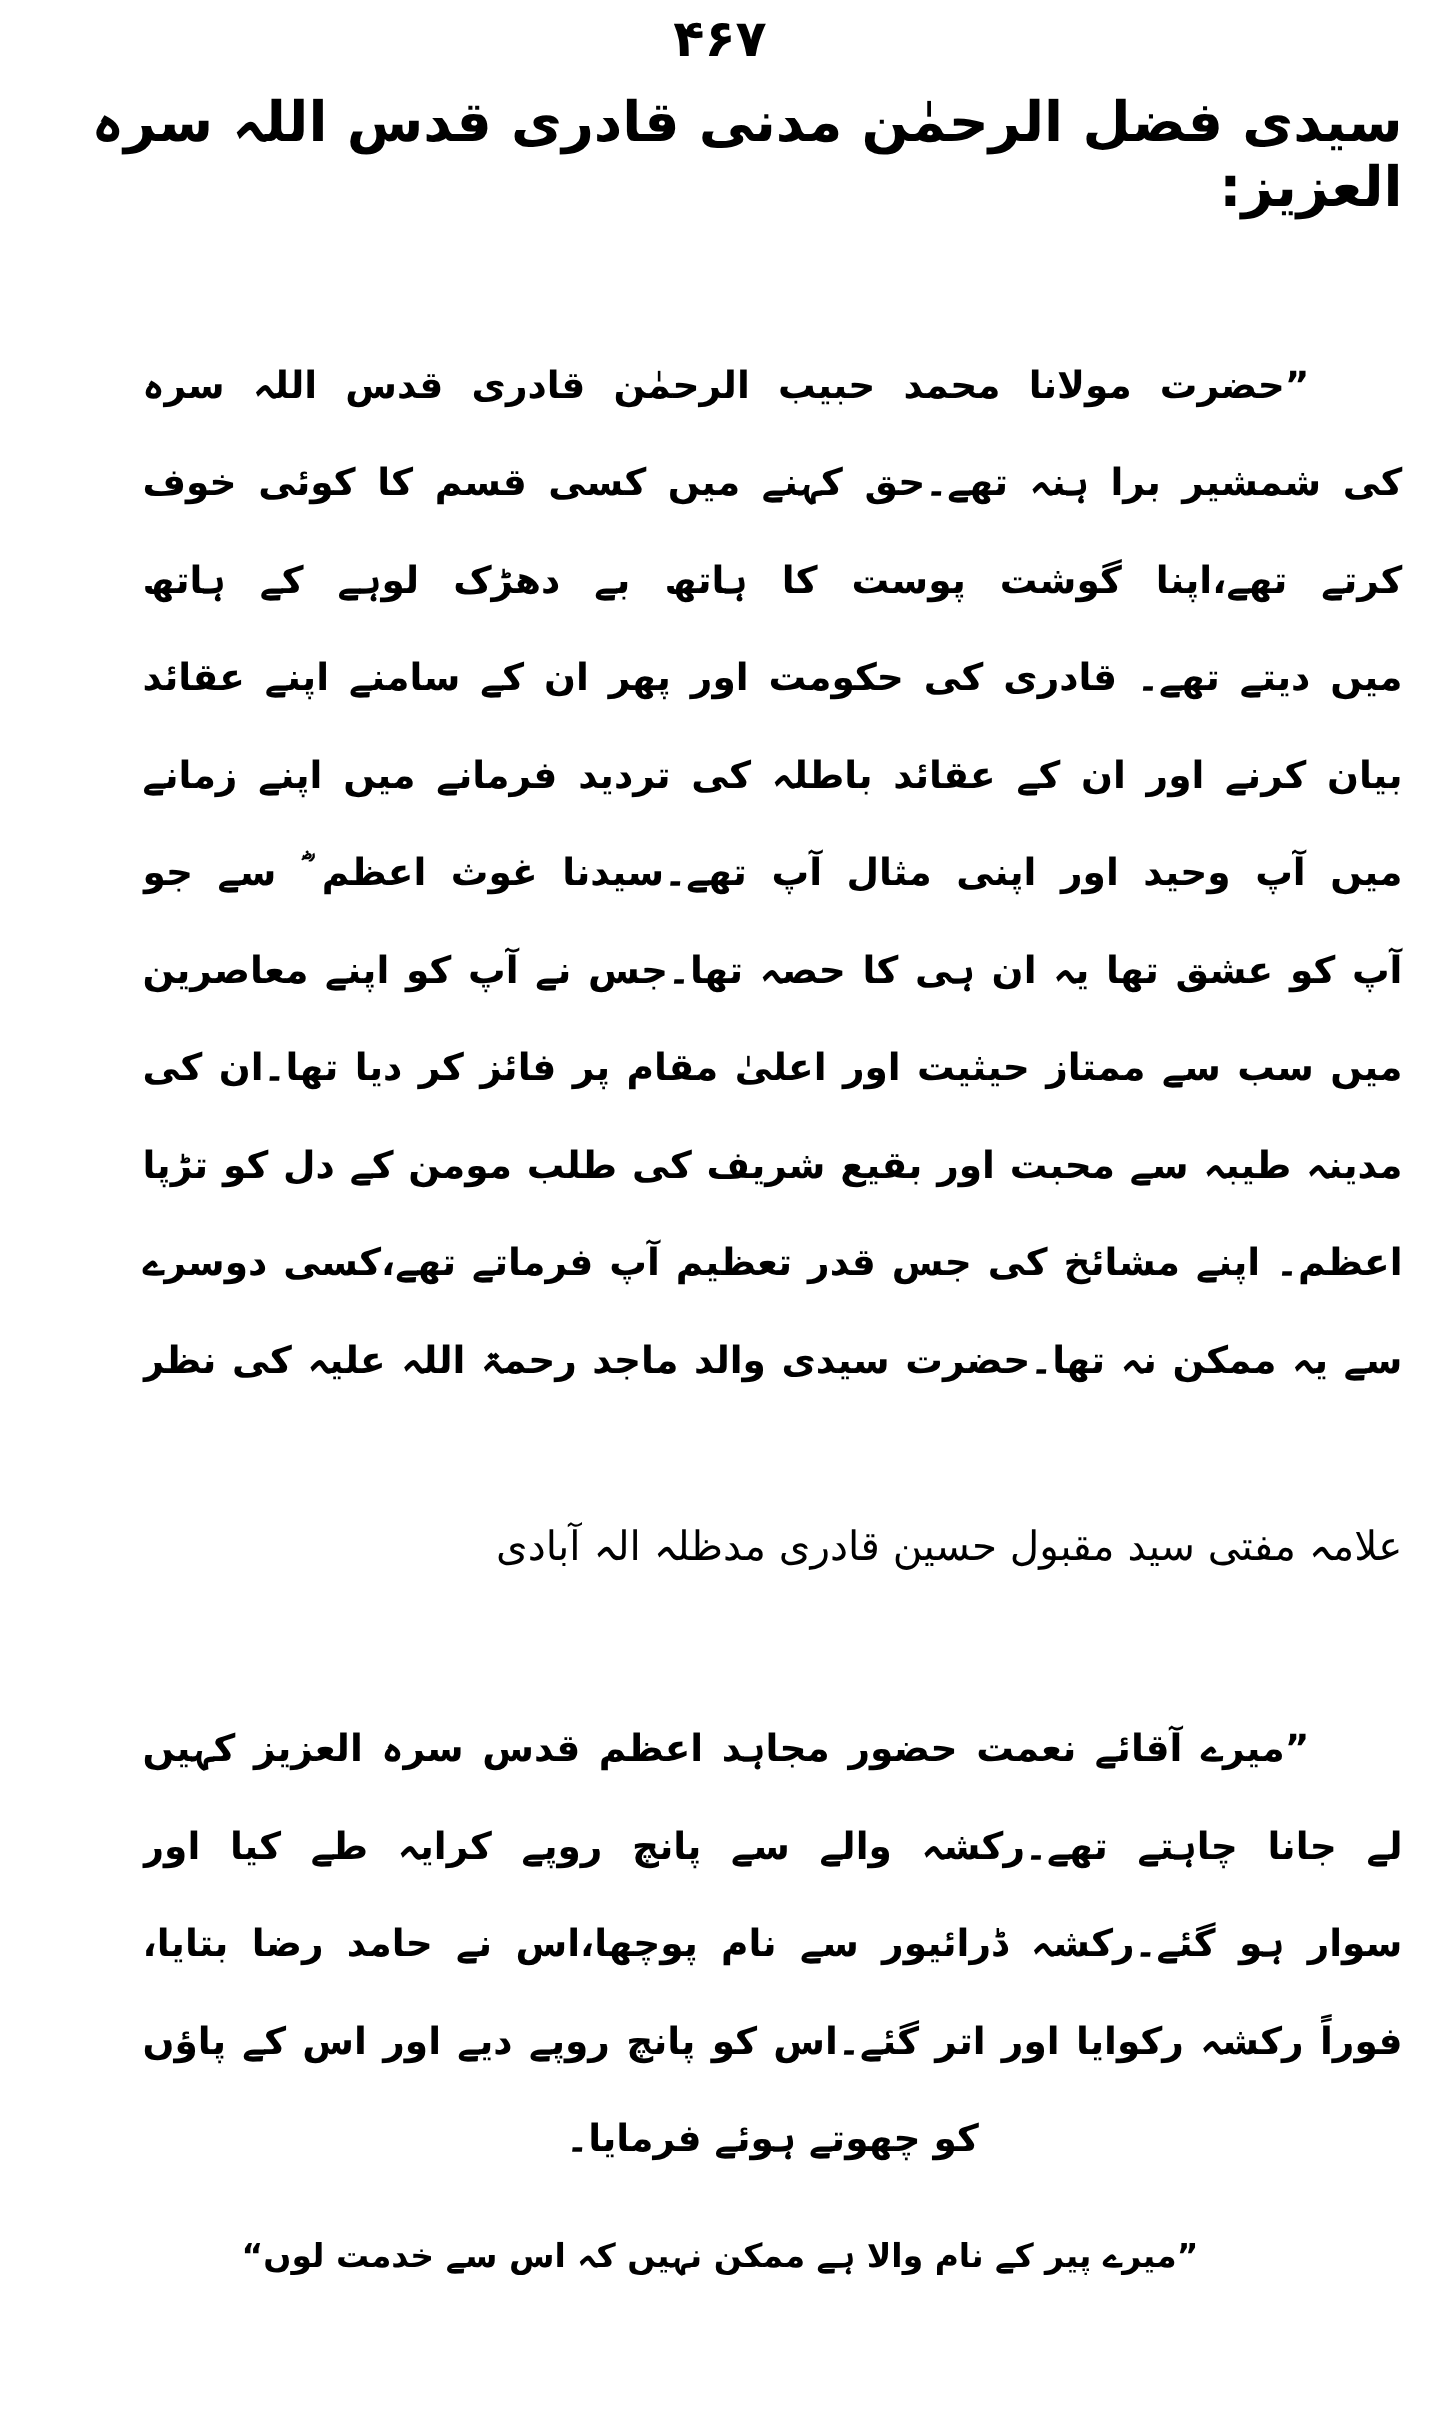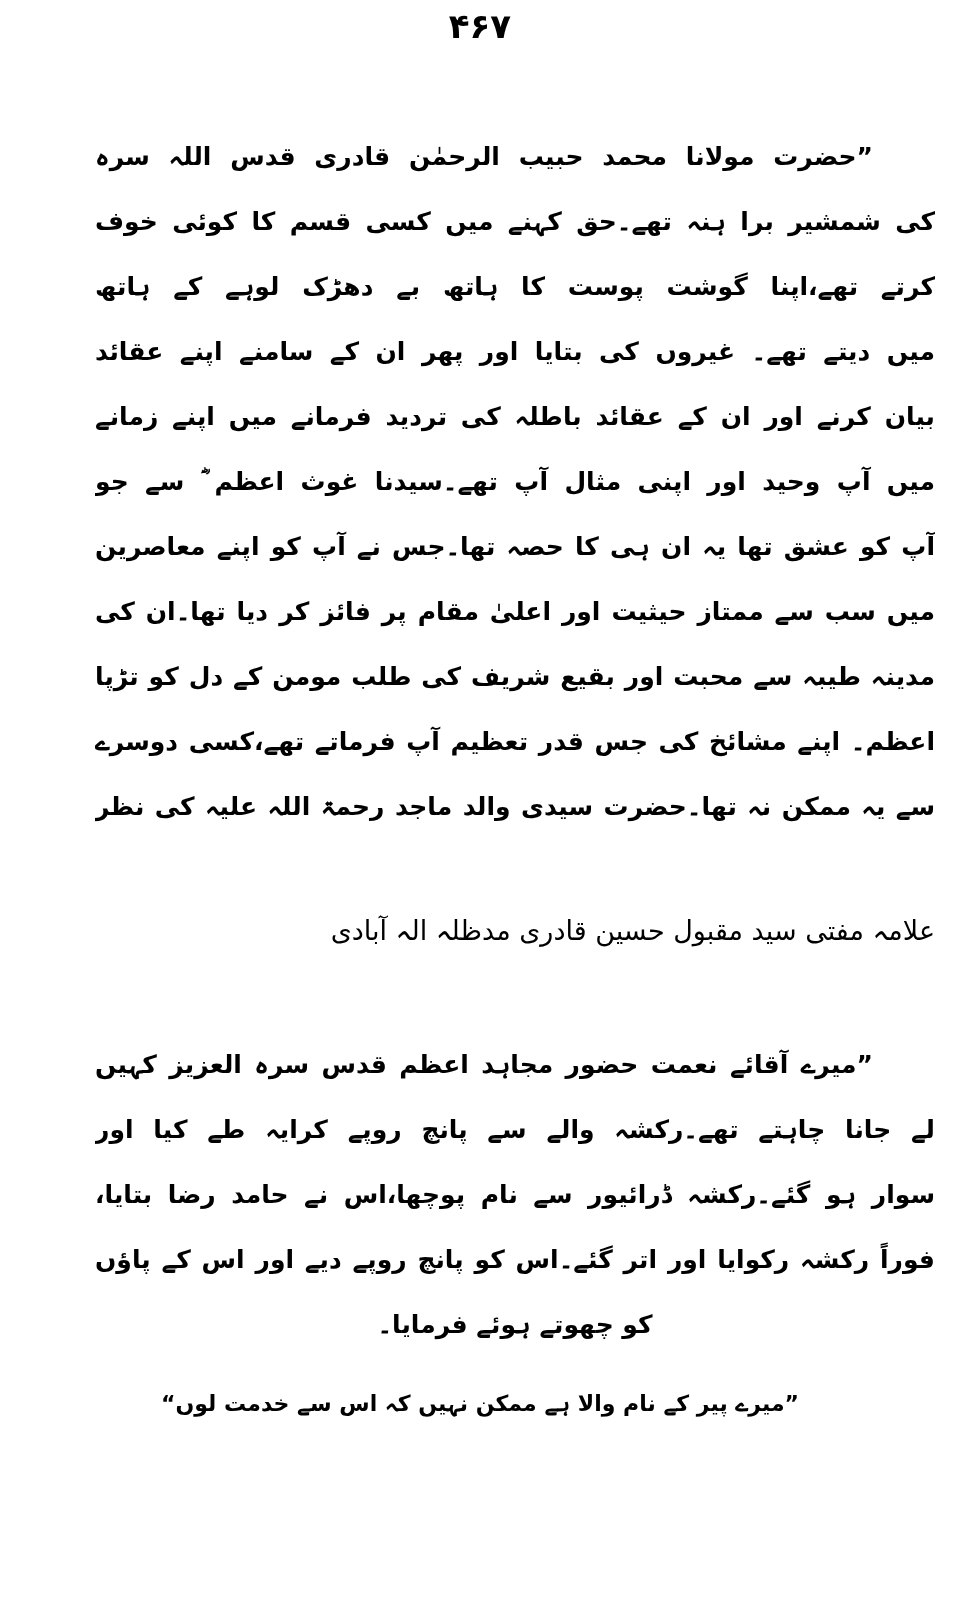--- a/index.html
+++ b/index.html
@@ -77,26 +77,27 @@
     margin-top: 14px;
   }
 </style>
 </head>
 <body>
 
 <div class="page">
 
   <div class="page-number">۴۶۷</div>
 
+  <div class="heading-1">سیدی فضل الرحمٰن مدنی قادری قدس اللہ سرہ العزیز:</div>
 
   <div class="quote-block quote-1">
     <div class="text-line first-line">”حضرت مولانا محمد حبیب الرحمٰن قادری قدس اللہ سرہ العزیز اہل سنت</div>
     <div class="text-line">کی شمشیر برا ہنہ تھے۔حق کہنے میں کسی قسم کا کوئی خوف محسوس نہیں</div>
     <div class="text-line">کرتے تھے،اپنا گوشت پوست کا ہاتھ بے دھڑک لوہے کے ہاتھ</div>
-    <div class="text-line">میں دیتے تھے۔ غیروں کی بتایا اور پھر ان کے سامنے اپنے عقائد</div>
+    <div class="text-line">میں دیتے تھے۔ قادری کی حکومت اور پھر ان کے سامنے اپنے عقائد</div>
     <div class="text-line">بیان کرنے اور ان کے عقائد باطلہ کی تردید فرمانے میں اپنے زمانے</div>
     <div class="text-line">میں آپ وحید اور اپنی مثال آپ تھے۔سیدنا غوث اعظم ؓ سے جو</div>
     <div class="text-line">آپ کو عشق تھا یہ ان ہی کا حصہ تھا۔جس نے آپ کو اپنے معاصرین</div>
     <div class="text-line">میں سب سے ممتاز حیثیت اور اعلیٰ مقام پر فائز کر دیا تھا۔ان کی</div>
     <div class="text-line">مدینہ طیبہ سے محبت اور بقیع شریف کی طلب مومن کے دل کو تڑپا کر رکھ</div>
     <div class="text-line">اعظم۔ اپنے مشائخ کی جس قدر تعظیم آپ فرماتے تھے،کسی دوسرے</div>
     <div class="text-line">سے یہ ممکن نہ تھا۔حضرت سیدی والد ماجد رحمۃ اللہ علیہ کی نظر میں آپ</div>
   </div>
 
   <div class="heading-2">علامہ مفتی سید مقبول حسین قادری مدظلہ الہ آبادی</div>

